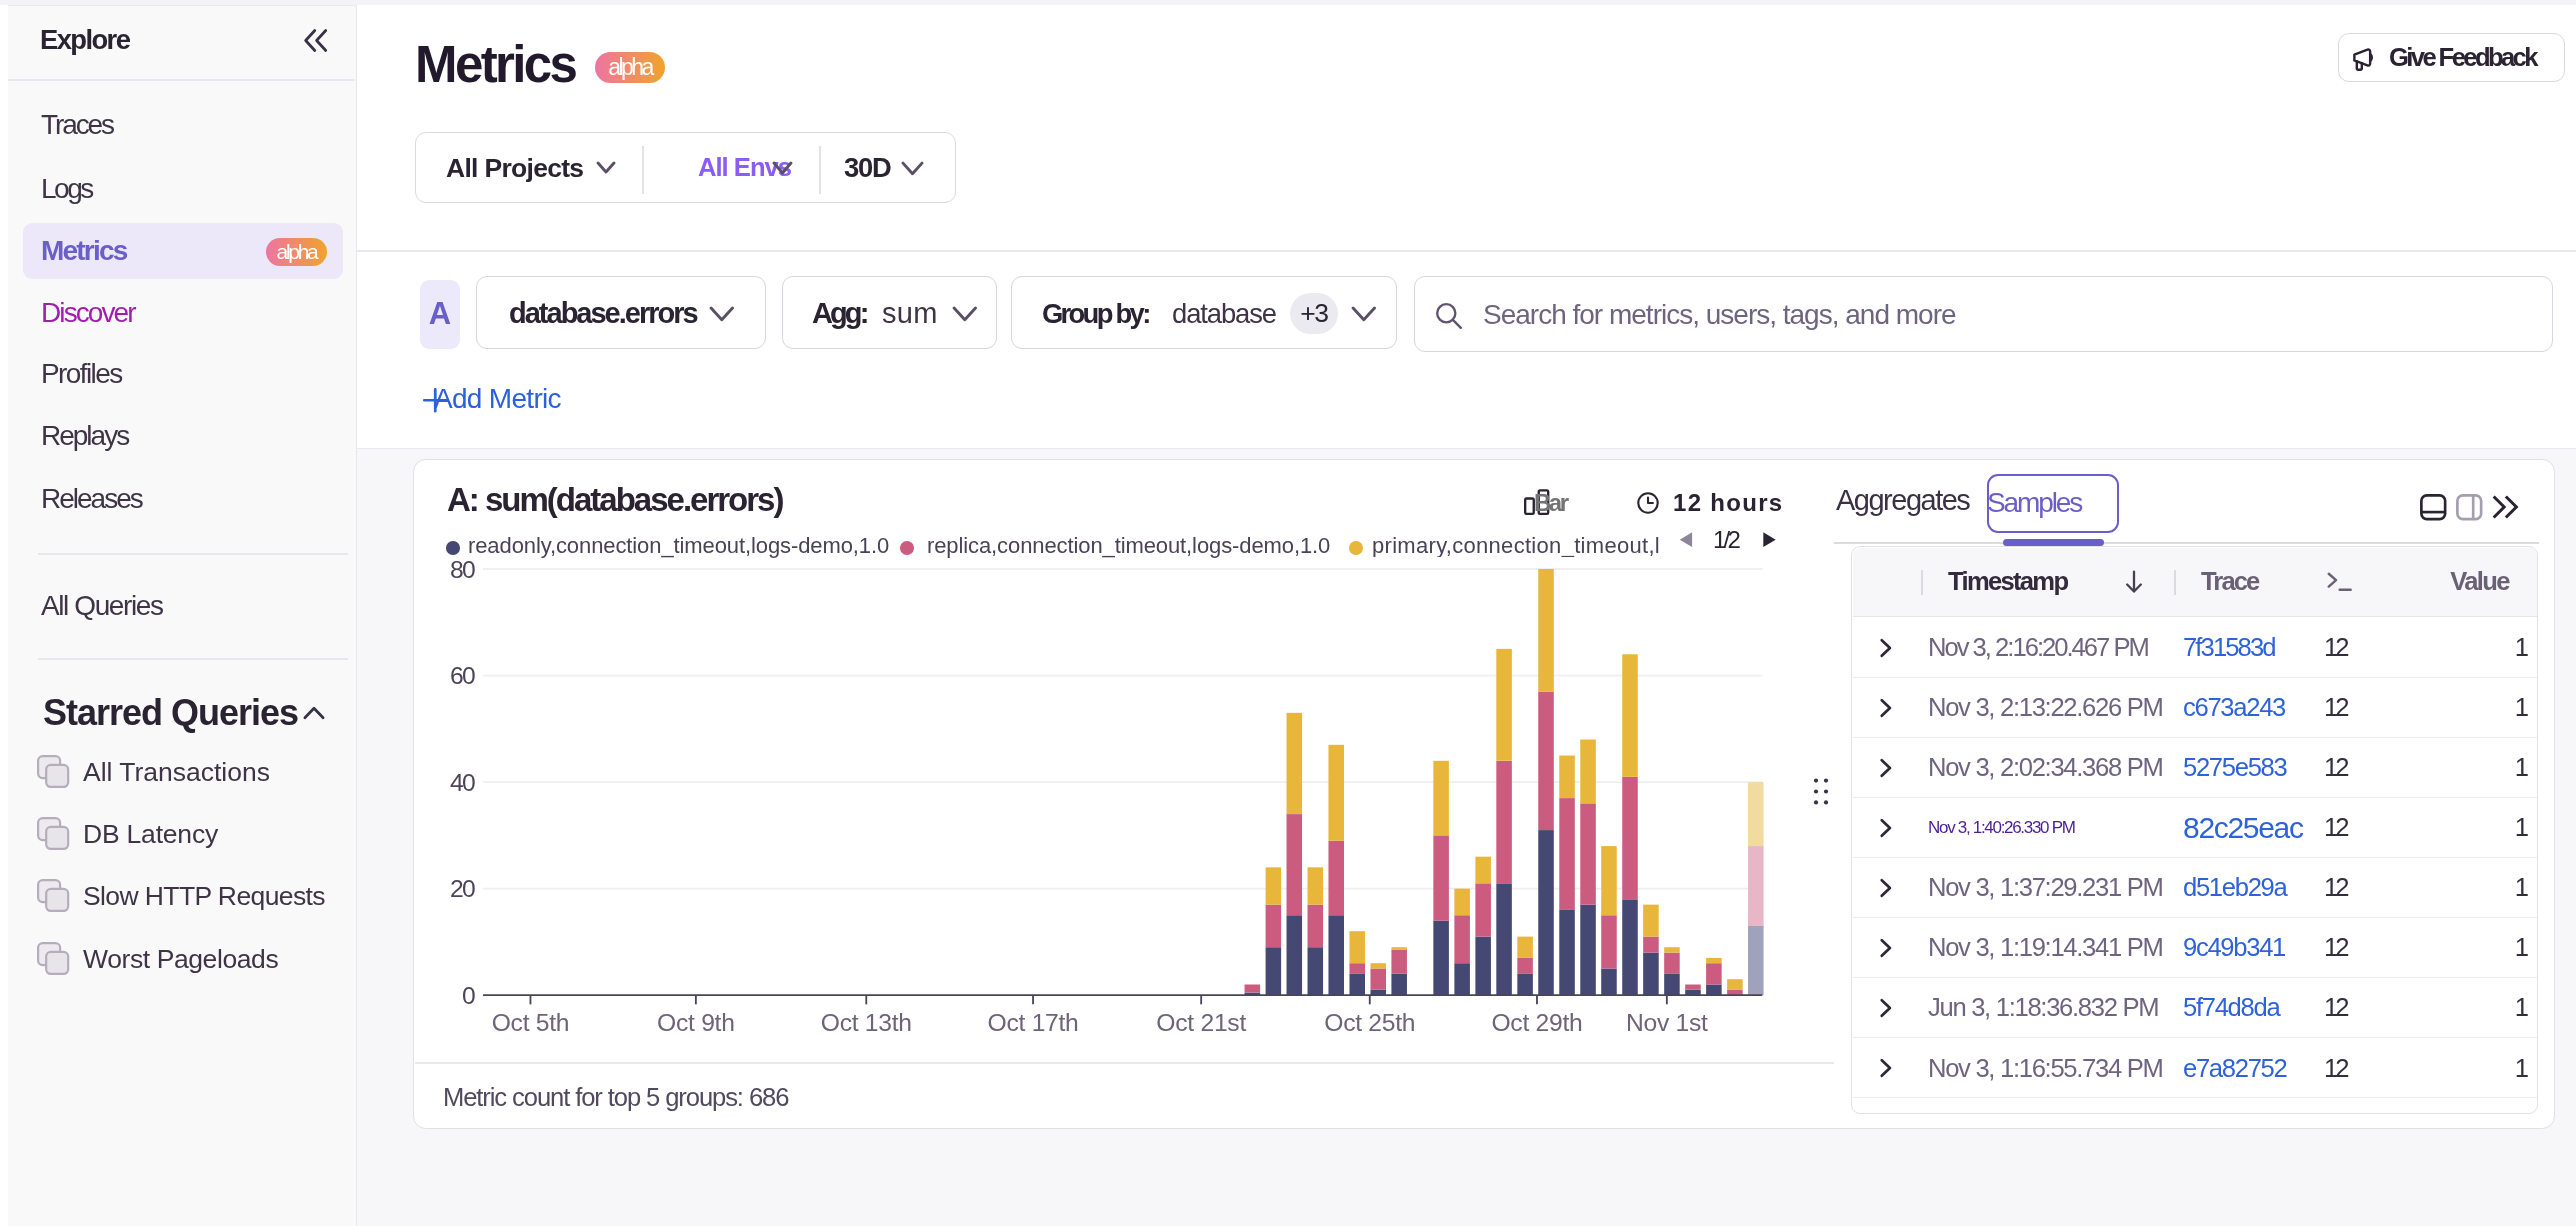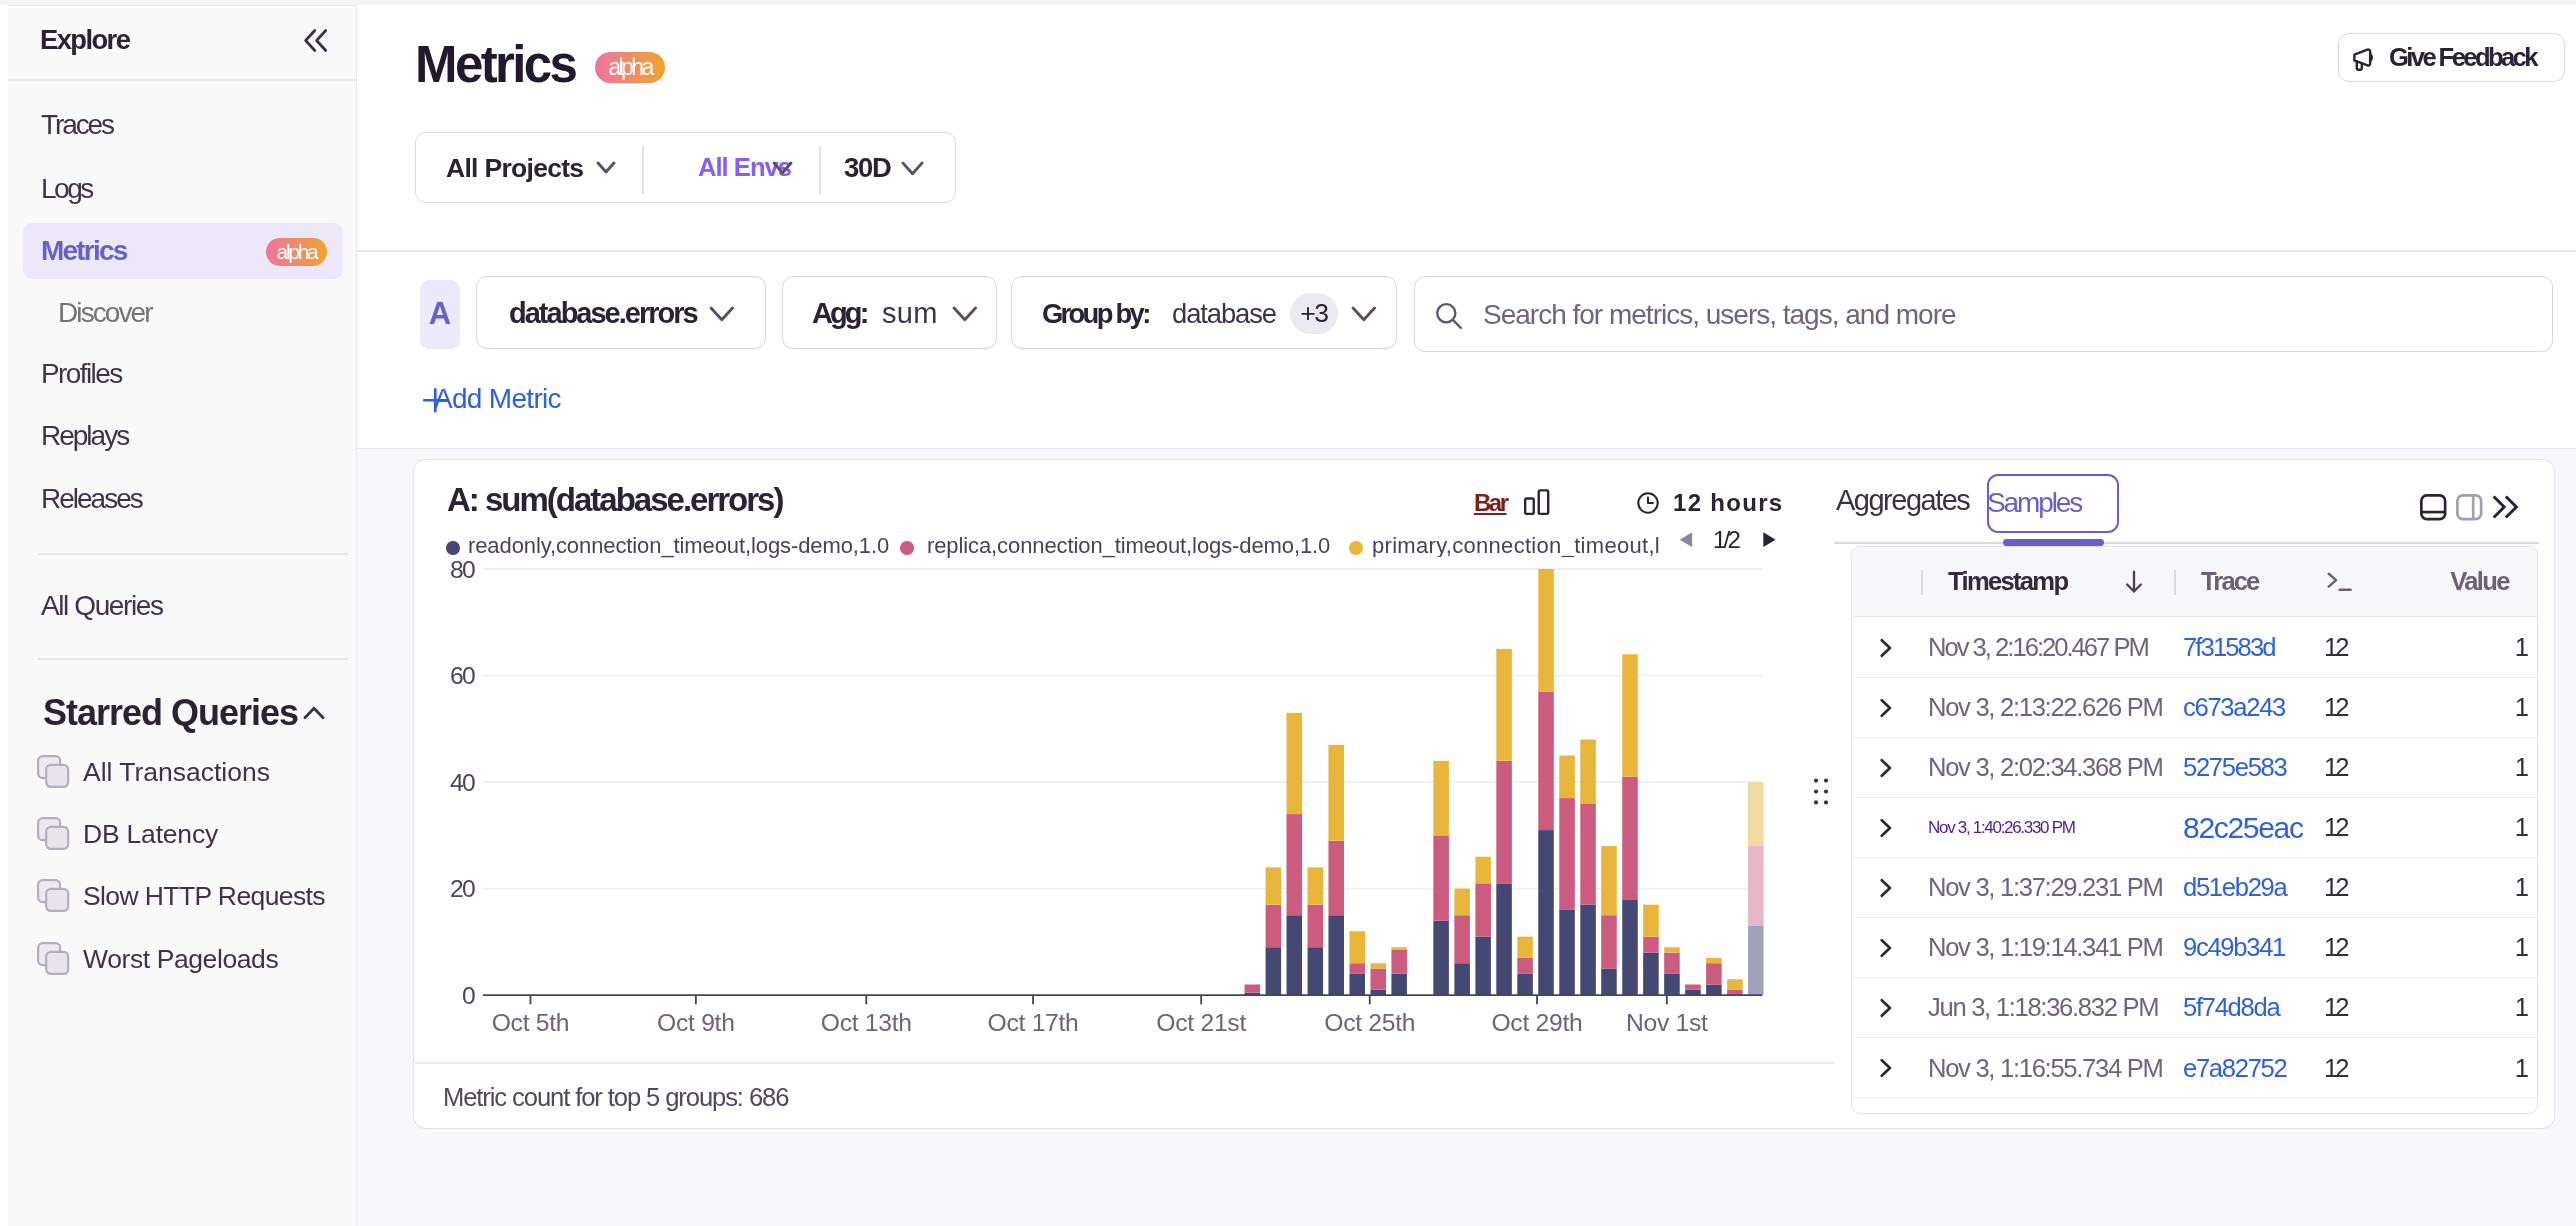--- a/index.html
+++ b/index.html
@@ -11,21 +11,21 @@
 <div class="abs" style="left:8.2px;top:4.6px;width:349px;height:1222px;background:#f9f9fa;border-right:1.8px solid #e8e6ec;border-top:0.9px solid #eae8ee;"></div>
 <div class="abs" style="left:40px;top:26.4px;font-size:27.4px;color:#2a2332;line-height:27.4px;white-space:nowrap;letter-spacing:-1.6px;font-weight:bold;">Explore</div>
 <svg class="abs" style="left:302px;top:28px;" width="27.4" height="25" viewBox="0 0 30 27">
       <path d="M14 2.5 L4 13.5 L14 24.5 M26 2.5 L16 13.5 L26 24.5" fill="none" stroke="#3a3144" stroke-width="3" stroke-linecap="round" stroke-linejoin="round"></path>
     </svg>
 <div class="abs" style="left:8.2px;top:79px;width:347px;height:1.8px;background:#eae8ee;"></div>
 <div class="abs" style="left:23px;top:223px;width:320px;height:56px;background:#ece8f9;border-radius:9.1px;"></div>
 <div class="abs" style="left:41px;top:111px;font-size:28px;color:#3e3446;line-height:28px;white-space:nowrap;letter-spacing:-2.1px;">Traces</div>
 <div class="abs" style="left:41px;top:175px;font-size:28px;color:#3e3446;line-height:28px;white-space:nowrap;letter-spacing:-2.5px;">Logs</div>
 <div class="abs" style="left:41px;top:237px;font-size:28px;color:#6a5ec9;line-height:28px;white-space:nowrap;letter-spacing:-1.8px;font-weight:bold;">Metrics</div>
-<div class="abs" style="left:58px;top:299px;font-size:28px;color:#737373;line-height:28px;white-space:nowrap;letter-spacing:-1.9px;">Discover</div>
+<div class="abs" style="left:41px;top:299px;font-size:28px;color:#a21caf;line-height:28px;white-space:nowrap;letter-spacing:-1.9px;">Discover</div>
 <div class="abs" style="left:41px;top:360px;font-size:28px;color:#3e3446;line-height:28px;white-space:nowrap;letter-spacing:-1.6px;">Profiles</div>
 <div class="abs" style="left:41px;top:422px;font-size:28px;color:#3e3446;line-height:28px;white-space:nowrap;letter-spacing:-2px;">Replays</div>
 <div class="abs" style="left:41px;top:485px;font-size:28px;color:#3e3446;line-height:28px;white-space:nowrap;letter-spacing:-2px;">Releases</div>
 <div class="abs" style="left:266px;top:238px;width:61px;height:28px;border-radius:14.6px;background:linear-gradient(90deg,#ee74a2,#f0a42b);"></div>
 <div class="abs" style="left:266px;top:241px;font-size:21px;color:#fff;line-height:21px;white-space:nowrap;letter-spacing:-2.3px;width:61px;text-align:center;">alpha</div>
 <div class="abs" style="left:38px;top:553px;width:310px;height:1.8px;background:#e9e7ed;"></div>
 <div class="abs" style="left:41px;top:592px;font-size:28px;color:#3e3446;line-height:28px;white-space:nowrap;letter-spacing:-1.4px;">All Queries</div>
 <div class="abs" style="left:38px;top:658px;width:310px;height:1.8px;background:#e9e7ed;"></div>
 <div class="abs" style="left:43px;top:699px;font-size:36px;color:#2a2332;line-height:27.4px;white-space:nowrap;letter-spacing:-1px;font-weight:bold;">Starred Queries</div>
 <svg class="abs" style="left:302px;top:705px;" width="24" height="15.5" viewBox="0 0 26 17">
@@ -107,21 +107,21 @@
 <svg class="abs" style="left:422px;top:387px;" width="26.5" height="26.5" viewBox="0 0 29 29">
       <path d="M14.5 2.5 V26.5 M2.5 14.5 H26.5" stroke="#2c61d9" stroke-width="3" stroke-linecap="round"></path>
     </svg>
 <div class="abs" style="left:434px;top:385px;font-size:28px;color:#2c61d9;line-height:28px;white-space:nowrap;letter-spacing:-0.7px;">Add Metric</div>
 <div class="abs" style="left:413px;top:459px;width:2142px;height:670px;background:#fff;border:1.8px solid #e2dfe7;border-radius:12.8px;"></div>
 <div class="abs" style="left:447px;top:483px;font-size:33px;color:#2a2332;line-height:33px;white-space:nowrap;letter-spacing:-2px;font-weight:bold;">A: sum(database.errors)</div>
 <svg class="abs" style="left:1524px;top:489px;" width="28" height="26.5" viewBox="0 0 31 29">
 <rect x="1.3" y="10.3" width="9.5" height="17" rx="1.5" fill="none" stroke="#2a2332" stroke-width="2.6"></rect>
 <rect x="16.3" y="1.3" width="10.5" height="26" rx="1.5" fill="none" stroke="#2a2332" stroke-width="2.6"></rect>
     </svg>
-<div class="abs" style="left:1474px;top:491px;font-size:24px;color:#7f1d1d;line-height:24px;white-space:nowrap;letter-spacing:-2.5px;font-weight:bold;text-decoration:underline;">Bar</div>
+<div class="abs" style="left:1534px;top:491px;font-size:24px;color:#737373;line-height:24px;white-space:nowrap;letter-spacing:-2.5px;font-weight:bold;">Bar</div>
 <svg class="abs" style="left:1637px;top:492px;" width="22" height="22" viewBox="0 0 24 24">
 <circle cx="12" cy="12" r="10.6" fill="none" stroke="#2a2332" stroke-width="2.3"></circle>
 <path d="M12 6 V12 H17.3" fill="none" stroke="#2a2332" stroke-width="2.3" stroke-linecap="round" stroke-linejoin="round"></path>
     </svg>
 <div class="abs" style="left:1673px;top:491px;font-size:24px;color:#2a2332;line-height:24px;white-space:nowrap;letter-spacing:1.3px;font-weight:bold;">12 hours</div>
 <div class="abs" style="left:446px;top:541px;width:13.7px;height:13.7px;border-radius:50%;background:#454872;"></div>
 <div class="abs" style="left:468px;top:535px;font-size:22px;color:#4a4257;line-height:22px;white-space:nowrap;letter-spacing:-0.1px;">readonly,connection_timeout,logs-demo,1.0</div>
 <div class="abs" style="left:900px;top:541px;width:13.7px;height:13.7px;border-radius:50%;background:#cb5c80;"></div>
 <div class="abs" style="left:927px;top:535px;font-size:22px;color:#4a4257;line-height:22px;white-space:nowrap;letter-spacing:-0.1px;">replica,connection_timeout,logs-demo,1.0</div>
 <div class="abs" style="left:1349px;top:541px;width:13.7px;height:13.7px;border-radius:50%;background:#e8b63a;"></div>

